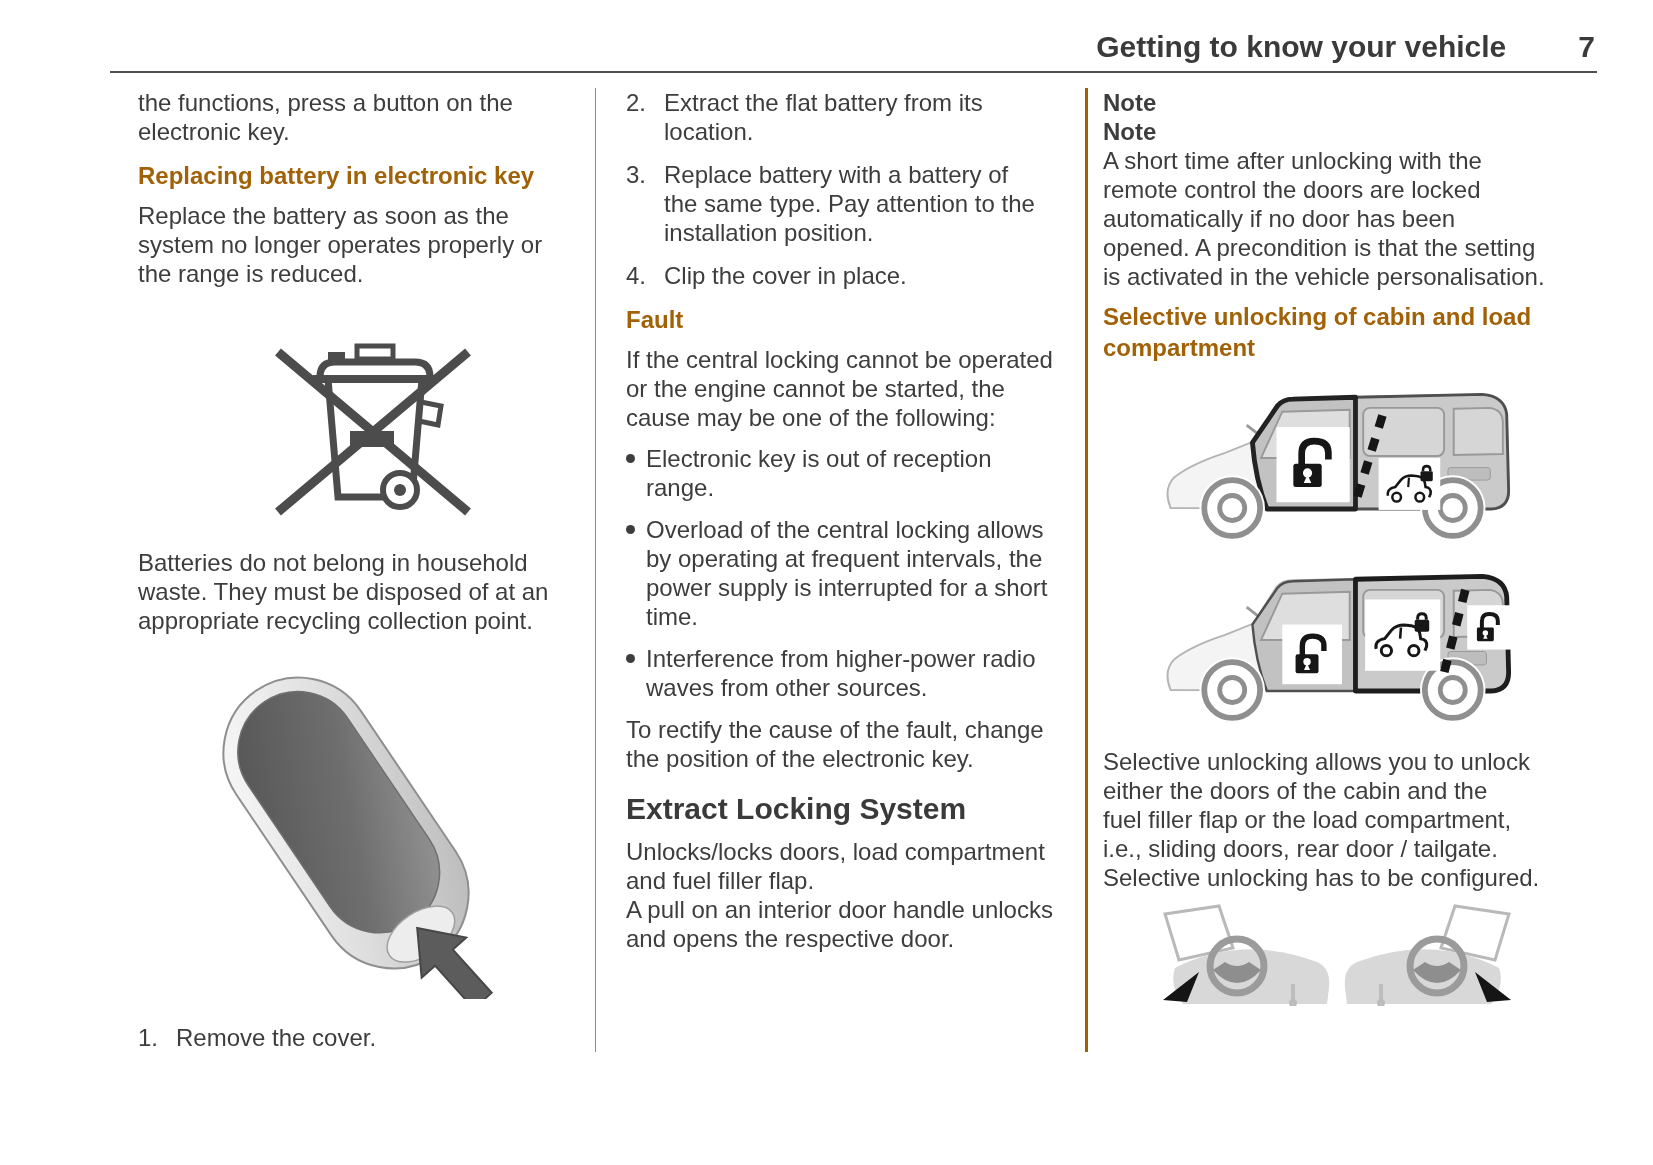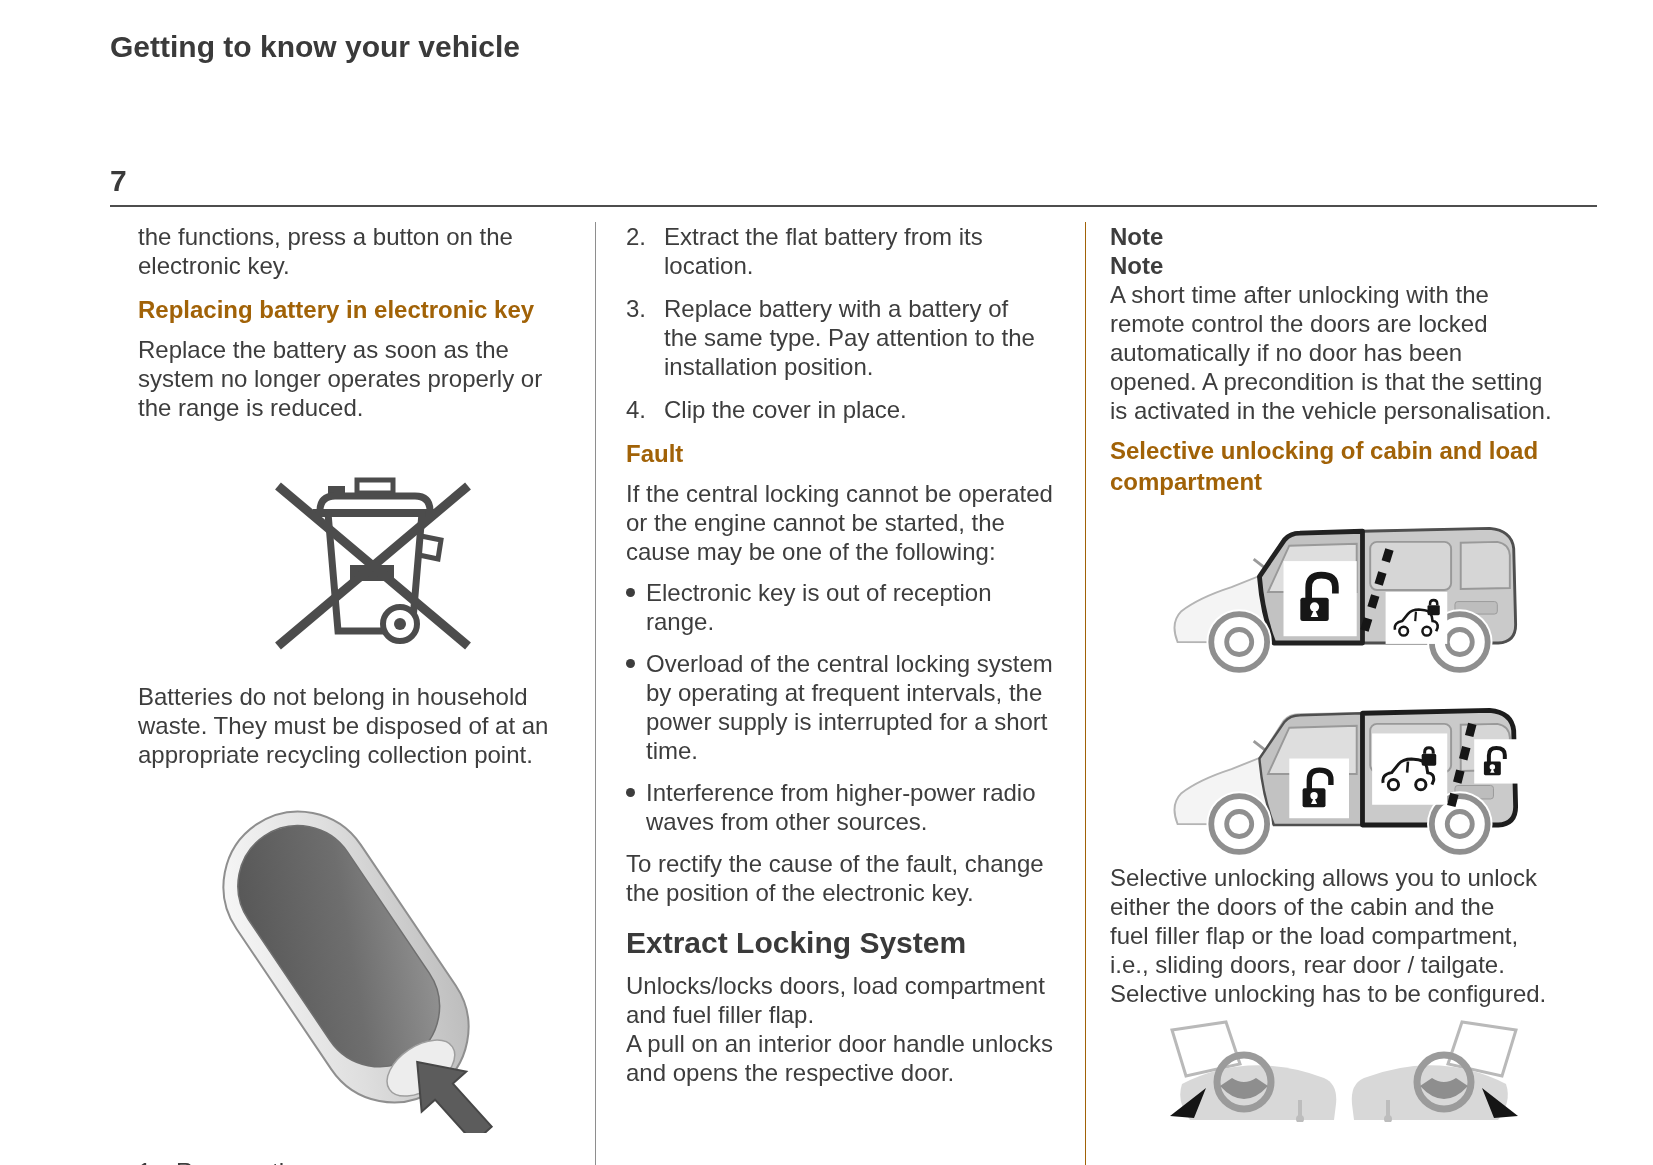--- a/index.html
+++ b/index.html
@@ -6,32 +6,32 @@
   body {
     width:1653px; height:1165px; overflow:hidden;
     font-family:"Liberation Sans", sans-serif;
     color:#3d3d3d;
   }
   .page { position:relative; width:1653px; height:1165px; background:#fff; }
 
   
   .hdr {
     padding:30px 58px 0 110px;
-    display:flex; justify-content:flex-end; align-items:baseline; gap:100px;
-    font-weight:bold; font-size:30px; line-height:34px; color:#3a3a3a;flex-direction:column;
+    display:flex; justify-content:flex-end; align-items:baseline; gap:72px;
+    font-weight:bold; font-size:30px; line-height:34px; color:#3a3a3a;
   }
   .hdr-rule { margin:7px 56px 0 110px; border-top:2px solid #4e4e4e; height:0; }
 
   
   .columns { display:flex; padding-left:110px; margin-top:15px; align-items:stretch;
              font-size:24px; line-height:29px;justify-content:center; }
   .col { box-sizing:border-box; }
   .col1 { width:457px; padding-right:22px; }
   .col2 { width:490px; padding:0 18px 0 30px; border-left:1px solid #8e8e8e; }
-  .col3 { width:540px; padding:0 66px 0 24px; border-left:1px solid #a16207; }
+  .col3 { width:540px; padding:0 66px 0 15px; border-left:3px solid #a16207; }
 
   .p { margin:0 0 12px; white-space:pre-line; }
   .tight { margin:0; }
   h3.sec { font-size:24px; line-height:31px; margin:14px 0 10px; white-space:pre-line; color:#a16207; }
   h3.sel { margin:10px 0 8px; }
   h2.big { font-size:30px; line-height:36px; margin:18px 0 10px; color:#3a3a3a; }
   .note-label { font-weight:bold; margin:0; }
 
   .li { display:flex; margin:0 0 14px; }
   .li .marker { flex:0 0 38px; }
@@ -141,21 +141,21 @@
       <h3 class="sec">Fault</h3>
       <p class="p">If the central locking cannot be operated
 or the engine cannot be started, the
 cause may be one of the following:</p>
 
       <div class="bullet">
         <span class="text">Electronic key is out of reception
 range.</span>
       </div>
       <div class="bullet">
-        <span class="text">Overload of the central locking system
+        <span class="text">Overload of the central locking allows
 by operating at frequent intervals, the
 power supply is interrupted for a short
 time.</span>
       </div>
       <div class="bullet">
         <span class="text">Interference from higher-power radio
 waves from other sources.</span>
       </div>
 
       <p class="p">To rectify the cause of the fault, change
@@ -242,21 +242,21 @@
           <rect x="128" y="72" width="62" height="62" fill="#ffffff"></rect>
           <use href="#padlockOpen" x="139" y="78" width="42" height="50"></use>
           <rect x="214" y="46" width="78" height="74" fill="#ffffff"></rect>
           <use href="#carLock" x="221" y="58" width="64" height="52"></use>
           <line x1="318" y1="36" x2="295" y2="126" stroke="#161616" stroke-width="9" stroke-dasharray="13 12"></line>
           <rect x="320" y="52" width="46" height="46" fill="#ffffff"></rect>
           <use href="#padlockOpen" x="328" y="56" width="31" height="38"></use>
         </svg>
       </figure>
 
-      <p class="p" style="margin-top:2px">Selective unlocking allows you to unlock
+      <p class="p" style="margin-top:20px">Selective unlocking allows you to unlock
 either the doors of the cabin and the
 fuel filler flap or the load compartment,
 i.e., sliding doors, rear door / tailgate.
 Selective unlocking has to be configured.</p>
 
       <figure class="dash">
         <svg width="400" height="102" viewBox="0 0 400 102">
           <g>
             <path d="M28,10 L82,2 L96,44 L42,56 Z" fill="#ffffff" stroke="#b9b9b9" stroke-width="3"></path>
             <path d="M38,64 Q105,30 180,58 Q194,64 192,84 L190,100 L46,100 Q32,82 38,64 Z" fill="#d8d8d8"></path>

